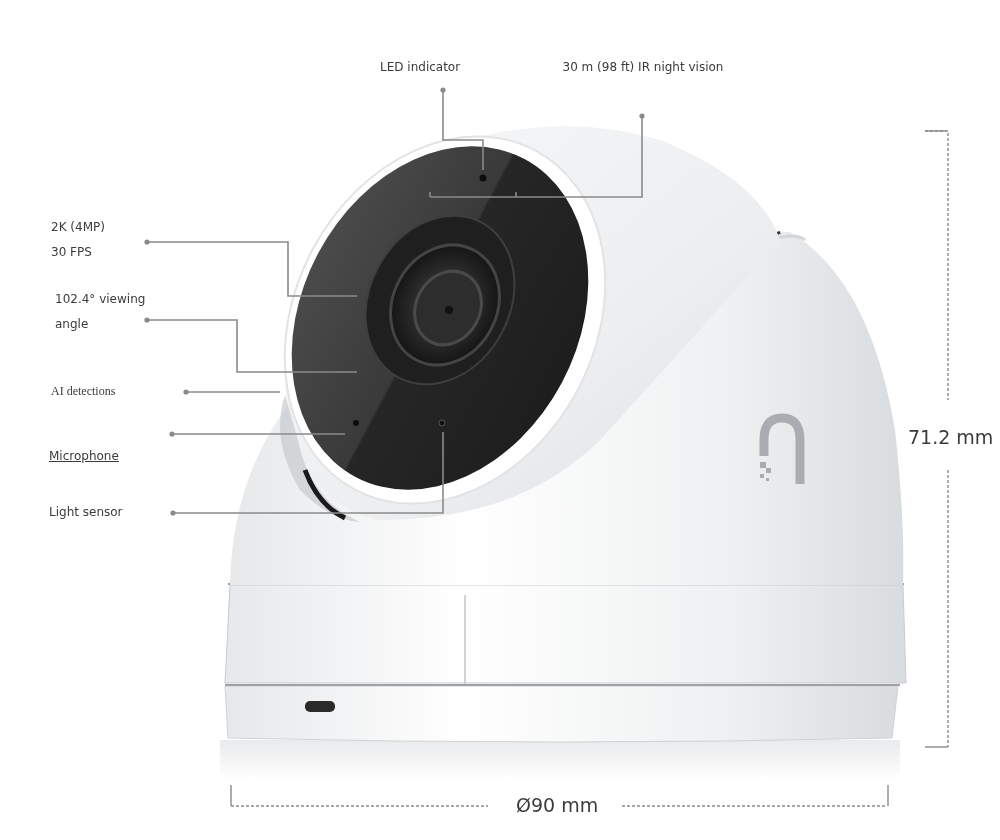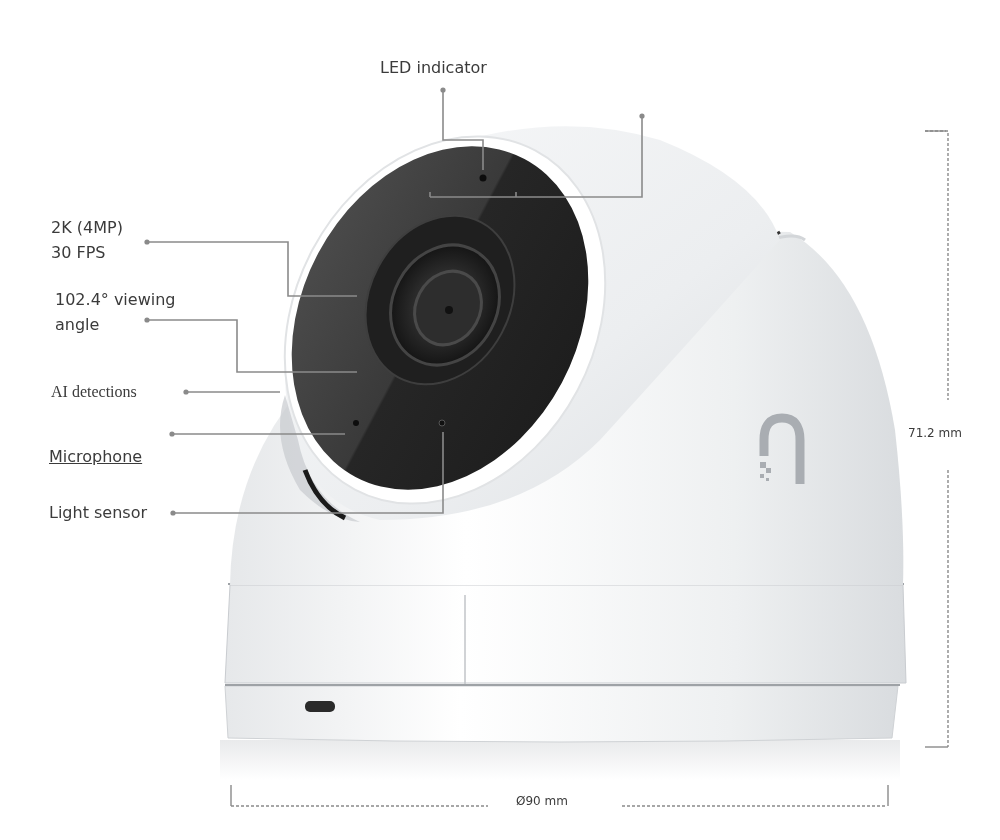--- a/index.html
+++ b/index.html
@@ -1,21 +1,21 @@
 <!DOCTYPE html>
 <html><head>
 <meta charset="utf-8">
 <style>
   html, body { margin: 0; padding: 0; background: #ffffff; }
   body { width: 1000px; height: 840px; position: relative; overflow: hidden;
          font-family: "DejaVu Sans", "Liberation Sans", sans-serif; color: #3a3a3a; }
-  .label { position: absolute; font-size: 16px; line-height: 25px; color: #3b3b3b; white-space: nowrap; }
+  .label { position: absolute; font-size: 12px; line-height: 25px; color: #3b3b3b; white-space: nowrap; }
   .label.center { text-align: center; }
   svg.layer { position: absolute; left: 0; top: 0; }
-  .dim-text { position: absolute; font-size: 12px; color: #3b3b3b; background: #fff; padding: 0 6px; white-space: nowrap; }
+  .dim-text { position: absolute; font-size: 19px; color: #3b3b3b; background: #fff; padding: 0 6px; white-space: nowrap; }
 </style>
 </head>
 <body>
 
 <svg class="layer" width="1000" height="840" viewBox="0 0 1000 840">
   <defs>
     <linearGradient id="bodyGrad" x1="0" y1="0" x2="1" y2="0">
       <stop offset="0" stop-color="#e6e8ea"></stop>
       <stop offset="0.35" stop-color="#ffffff"></stop>
       <stop offset="0.75" stop-color="#eef0f1"></stop>
@@ -125,20 +125,21 @@
     <line x1="622" y1="806" x2="887" y2="806" stroke-dasharray="3,2"></line>
     <line x1="888" y1="785" x2="888" y2="806"></line>
   </g>
 </svg>
 
 <div class="label" style="left:380px; top:55px;">
   <span>LED indicator</span>
 </div>
 
 <div class="label center" style="left:516px; top:55px; width:254px;">
+  <div>30 m (98 ft) IR night vision</div>
 </div>
 
 <div class="label" style="left:51px; top:209px;margin-top:6px;">
   <div>2K (4MP)</div>
   <div>30 FPS</div>
 </div>
 
 <div class="label" style="left:55px; top:287px;">
   <div>102.4° viewing</div>
   <div>angle</div>

